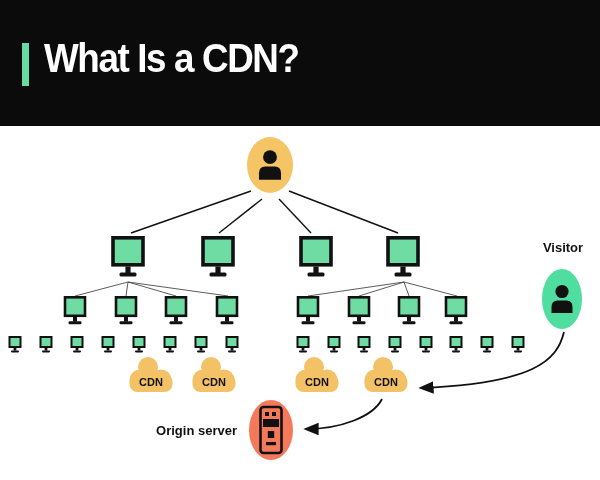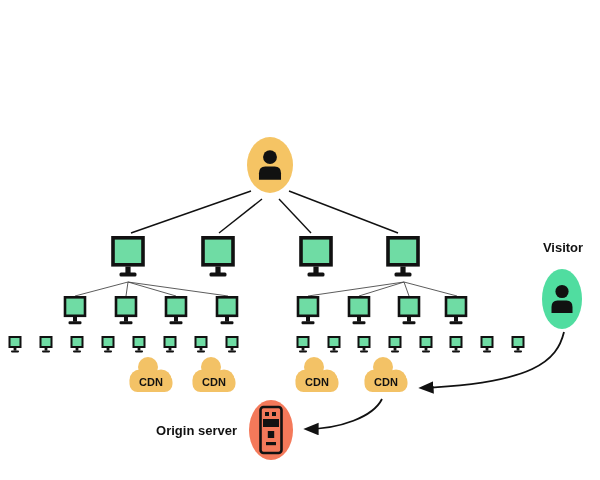--- a/index.html
+++ b/index.html
@@ -35,20 +35,24 @@
     font-family:"Liberation Sans",sans-serif;font-weight:700;
     font-size:11px;fill:#111111;
   }
   .person{fill:#111111;}
 </style>
 </head>
 <body>
 
 <div class="slide">
 
+  <div class="header">
+    <div class="accent-bar"></div>
+    <h1 class="title">What Is a CDN?</h1>
+  </div>
 
   <svg class="diagram" viewBox="0 0 600 480" xmlns="http://www.w3.org/2000/svg">
 
     <defs>
       <marker id="arrowhead" markerWidth="10" markerHeight="8" refX="7" refY="3.5" orient="auto">
         <path d="M0,0 L8.5,3.5 L0,7 Z" fill="#111111"></path>
       </marker>
 
       <g id="mon-l">
         <rect class="screen" x="-15" y="1.8" width="30" height="27" stroke-width="3.6"></rect>

